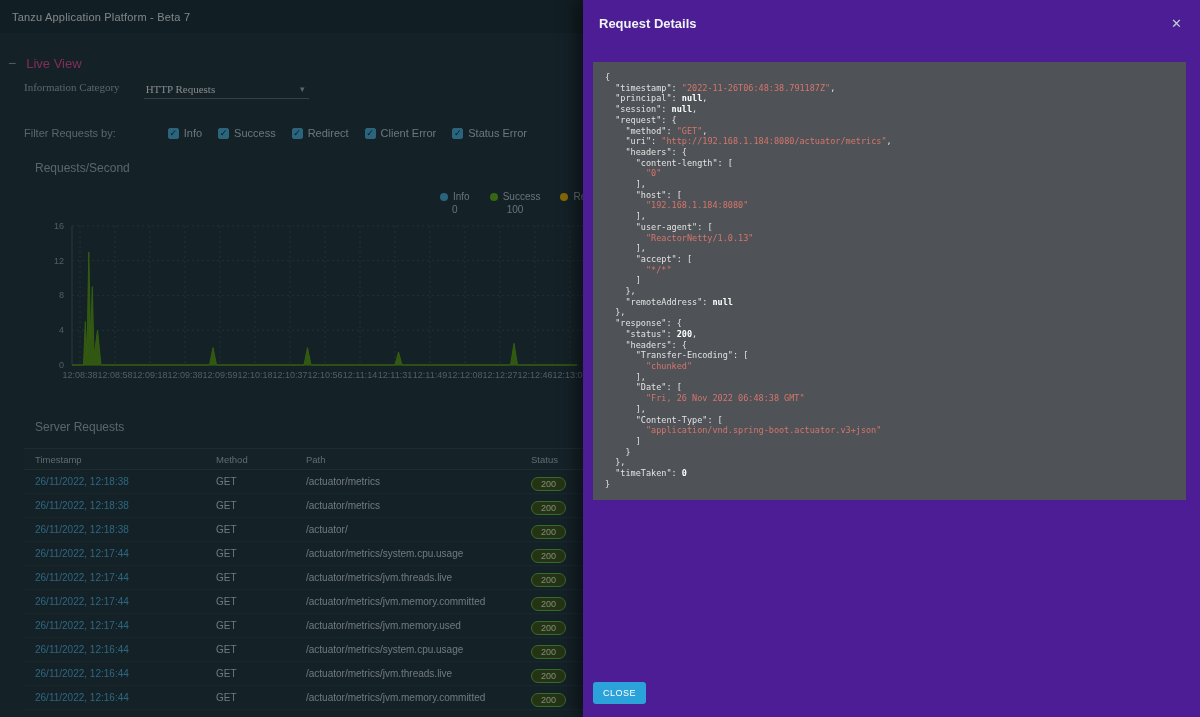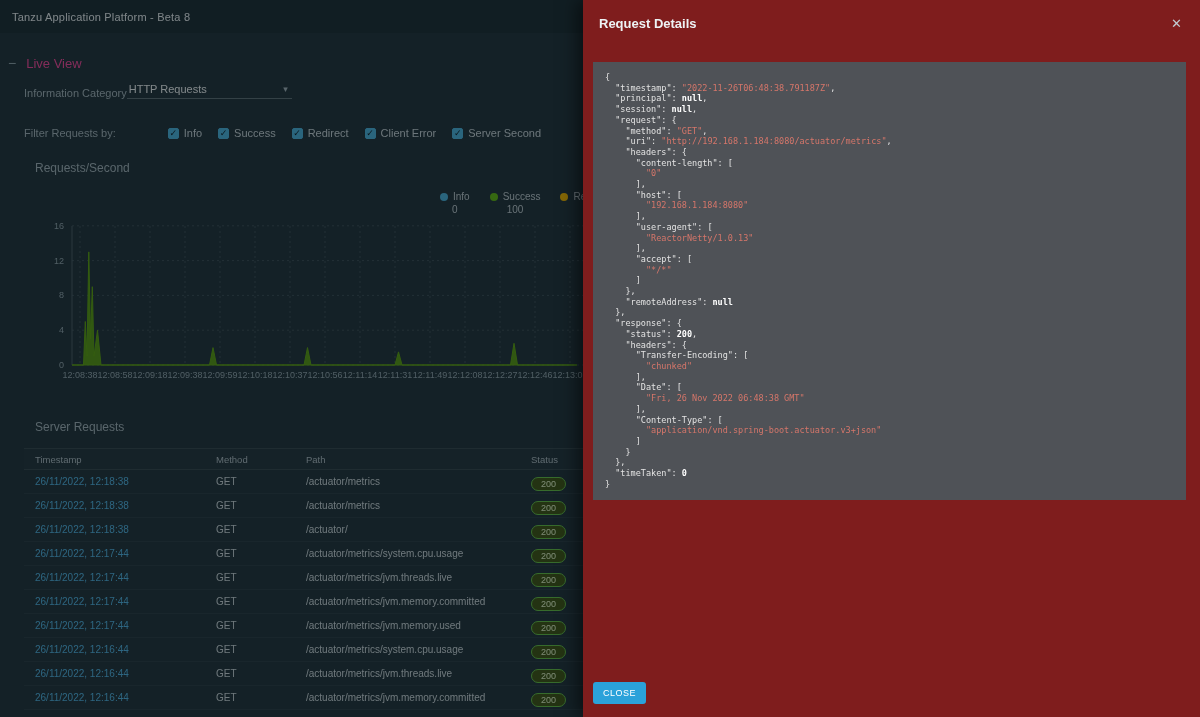--- a/index.html
+++ b/index.html
@@ -9,21 +9,21 @@
   
   .topbar { position:absolute; top:0; left:0; width:1200px; height:33px; background:#1c2e36; display:flex; align-items:center; padding:0 12px; z-index:1; }
   .topbar-title { font-size:11px; color:#e2e9ec; letter-spacing:.2px; }
 
   
   .content { position:absolute; top:33px; left:0; right:0; bottom:0; z-index:1; }
   .liveview-header { position:absolute; left:8px; top:22px; display:flex; align-items:center; gap:10px; }
   .collapse { color:#8fa2ac; font-size:14px; cursor:pointer; }
   .lv-title { font-size:13px; color:#ec4899; }
 
-  .category-row { position:absolute; left:24px; top:48px; display:flex; align-items:flex-end; gap:0; font-size:11px; color:#9fb0b9; }
+  .category-row { position:absolute; left:24px; top:48px; display:flex; align-items:flex-start; gap:24px; font-size:11px; color:#9fb0b9;font-family:Liberation Serif, serif; }
   .select { display:flex; align-items:center; border-bottom:1px solid #5b6d76; padding:2px 4px 3px 2px; color:#e8eef1; font-size:11px; min-width:165px; justify-content:space-between; cursor:pointer; }
   .caret { color:#9fb0b9; font-size:9px; margin-left:20px; }
 
   .filter-row { position:absolute; left:24px; top:89px; height:22px; display:flex; align-items:center; font-size:11px; color:#9fb0b9;gap:40px; }
   .checks { display:flex; align-items:center; margin-left:12px; }
   .check { display:flex; align-items:center; gap:5px; margin-right:16px; color:#c0cdd4; font-size:11px; cursor:pointer; }
   .box { width:11px; height:11px; border:1px solid #49afd9; border-radius:2px; display:flex; align-items:center; justify-content:center; font-size:9px; line-height:1; }
   .box.on { background:#49afd9; color:#10222b; }
   .btn-outline { display:inline-flex; align-items:center; gap:5px; height:20px; padding:0 9px; background:transparent; border:1px solid #49afd9; border-radius:2px; color:#49afd9; font-size:9px; letter-spacing:.6px; font-family:inherit; margin-left:9px; cursor:pointer; white-space:nowrap; }
   .btn-icon { font-size:10px; }
@@ -48,35 +48,35 @@
   .thead, .trow { display:grid; grid-template-columns:181px 90px 225px 150px 1fr; align-items:center; }
   .thead { height:22px; background:#24363e; border-top:1px solid #35474f; border-bottom:1px solid #35474f; }
   .hcell { font-size:9.5px; color:#a9b8c1; padding-left:11px; }
   .trow { height:24px; border-bottom:1px solid #2a3c45; }
   .cell { font-size:10px; color:#c6d2d8; padding-left:11px; white-space:nowrap; overflow:hidden; }
   .cell.link { color:#4fb0e0; cursor:pointer; }
   .badge { display:inline-flex; align-items:center; justify-content:center; height:14px; padding:0 9px; margin-left:11px; border-radius:9px; border:1px solid #62bb46; background:#3e5519; color:#dff1c8; font-size:9px; }
 
   
   .backdrop { position:absolute; inset:0; background:rgba(5,10,14,.45); z-index:5; }
-  .panel { position:absolute; top:0; left:583px; width:617px; height:717px; background:#7f1d1d; z-index:10; box-shadow:-6px 0 16px rgba(0,0,0,.5); }
+  .panel { position:absolute; top:0; left:583px; width:617px; height:717px; background:#4c1d95; z-index:10; box-shadow:-6px 0 16px rgba(0,0,0,.5); }
   .panel-header { display:flex; justify-content:space-between; align-items:center; padding:16px 18px 10px 16px; }
   .panel-title { font-size:13px; font-weight:600; color:#eef3f5; }
   .close-x { color:#c1ccd2; font-size:13px; cursor:pointer; }
   .code { position:absolute; left:10px; top:62px; width:593px; height:438px; background:#4f5257; padding:10px 12px; font-family:"DejaVu Sans Mono",monospace; font-size:8.5px; line-height:10.7px; color:#e3e3e3; white-space:pre; overflow:hidden; }
   .jk { color:#e3e3e3; }
   .js { color:#d5766a; }
   .jn { color:#ffffff; font-weight:bold;margin-top:6px; }
   .btn-primary { position:absolute; left:10px; bottom:13px; background:#2ba2da; border:none; border-radius:3px; color:#fff; font-size:9px; letter-spacing:.5px; padding:6px 10px; font-family:inherit; cursor:pointer; }
 </style>
 </head>
 <body>
 
 <header class="topbar">
-  <span class="topbar-title">Tanzu Application Platform - Beta 8</span>
+  <span class="topbar-title">Tanzu Application Platform - Beta 7</span>
 </header>
 
 <main class="content">
 
   <div class="liveview-header">
     <span class="collapse">−</span>
     <span class="lv-title">Live View</span>
   </div>
 
   <div class="category-row">
@@ -101,21 +101,21 @@
         <label class="check">
           <span class="box on">✓</span>
           <span>Redirect</span>
         </label>
         <label class="check">
           <span class="box on">✓</span>
           <span>Client Error</span>
         </label>
         <label class="check">
           <span class="box on">✓</span>
-          <span>Server Second</span>
+          <span>Status Error</span>
         </label>
       </div>
     <button class="btn-outline">
       <span class="btn-icon">☑</span>
       <span>SELECT ALL</span>
     </button>
     <button class="btn-outline">
       <span class="btn-icon">☐</span>
       <span>DESELECT ALL</span>
     </button>

